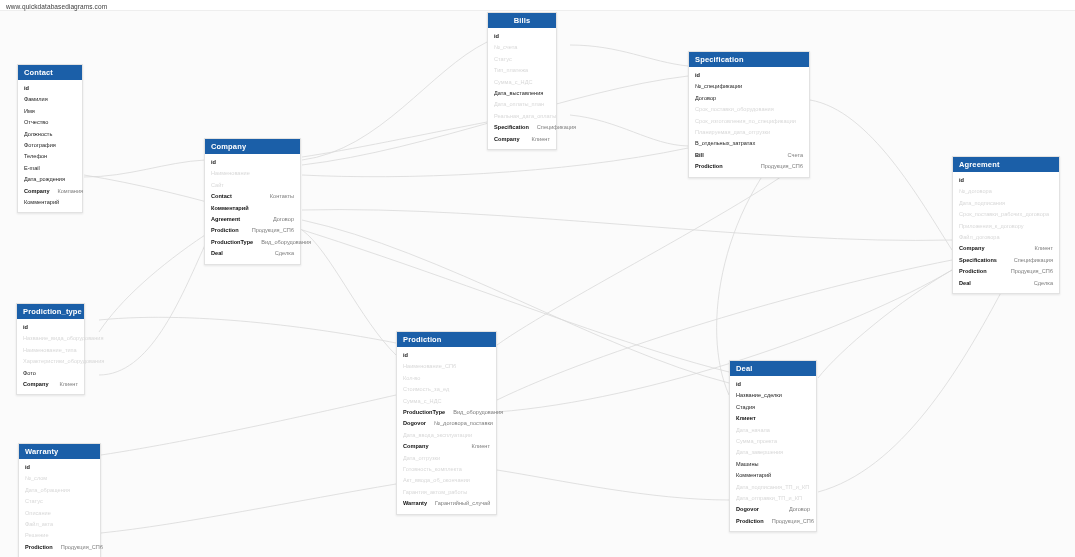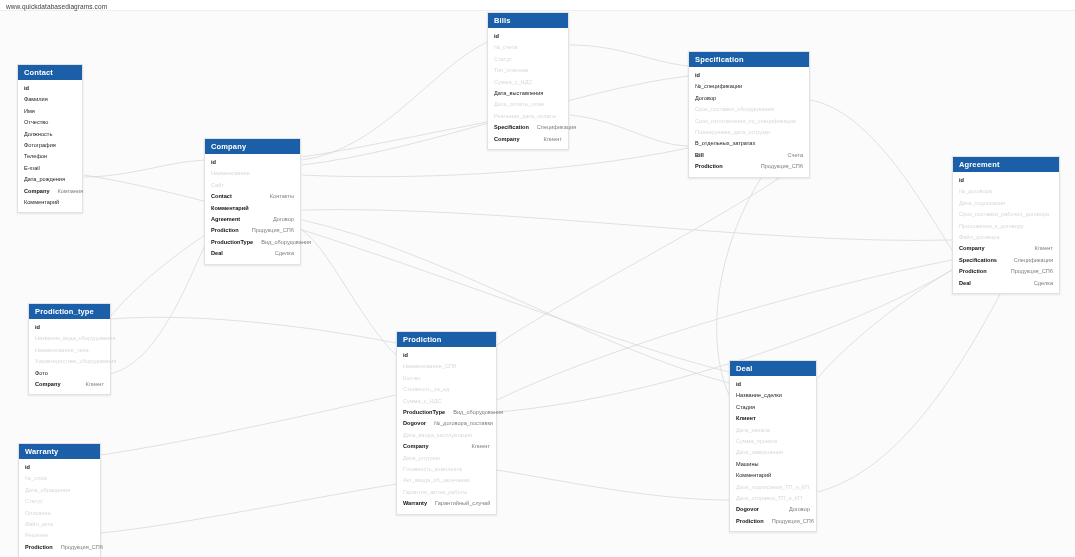--- a/index.html
+++ b/index.html
@@ -187,21 +187,21 @@
           <div class="row key">
             <span class="fname">ProductionType</span>
             <span class="ftype">Вид_оборудования</span>
           </div>
           <div class="row key">
             <span class="fname">Deal</span>
             <span class="ftype">Сделка</span>
           </div>
         </div>
       </div>
-      <div class="table-box" style="left: 487px; top: 12px; width: 82px;">
+      <div class="table-box" style="left: 487px; top: 12px; width: 70px; text-align: center;">
         <div class="table-header">Bills</div>
         <div class="table-body">
           <div class="row key">
             <span class="fname">id</span>
             <span class="ftype"></span>
           </div>
           <div class="row faded">
             <span class="fname">№_счета</span>
             <span class="ftype"></span>
           </div>
@@ -318,21 +318,21 @@
           <div class="row key">
             <span class="fname">Prodiction</span>
             <span class="ftype">Продукция_СПб</span>
           </div>
           <div class="row key">
             <span class="fname">Deal</span>
             <span class="ftype">Сделка</span>
           </div>
         </div>
       </div>
-      <div class="table-box" style="left: 28px; top: 303px; width: 83px;">
+      <div class="table-box" style="left: 16px; top: 303px; width: 69px;">
         <div class="table-header">Prodiction_type</div>
         <div class="table-body">
           <div class="row key">
             <span class="fname">id</span>
             <span class="ftype"></span>
           </div>
           <div class="row faded">
             <span class="fname">Название_вида_оборудования</span>
             <span class="ftype"></span>
           </div>

